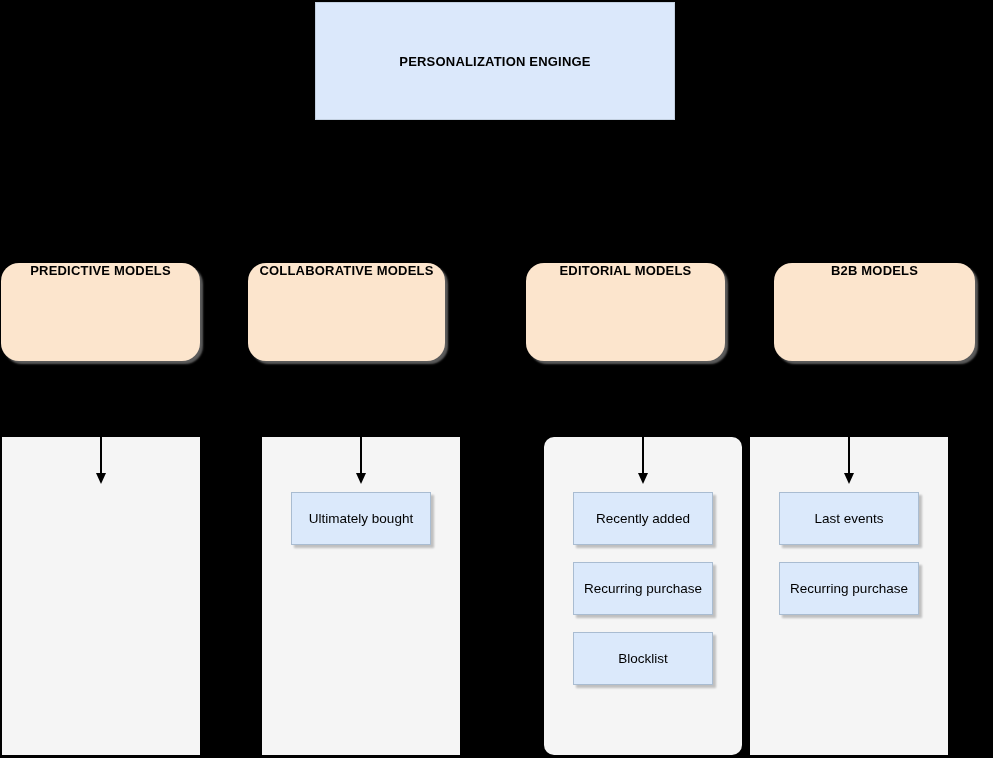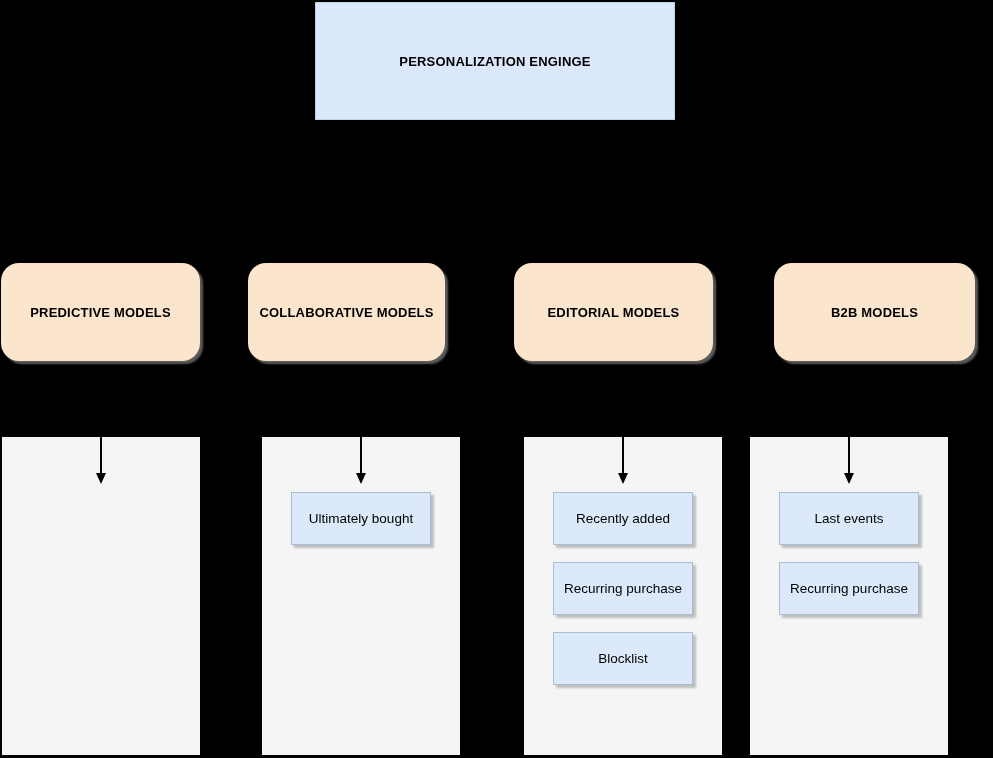--- a/index.html
+++ b/index.html
@@ -34,43 +34,43 @@
     letter-spacing: 0.2px; text-align: center;
   }
 
   
   .model-node {
     position: absolute;
     top: 263px; height: 98px;
     background: var(--model-fill, #fce5cd);
     border-radius: 18px;
     box-sizing: border-box;
-    display: flex; align-items: center; justify-content: center;
+    display: flex; align-items: flex-start; justify-content: center;
     box-shadow: 3px 3px 2px rgba(140,140,140,0.65);
   }
   .model-node span {
     font-size: 13px; font-weight: bold; color: #000;
     text-align: center; letter-spacing: 0.2px;
     padding: 0 6px;
   }
 
   
   .panel {
     position: absolute;
     top: 437px; height: 318px; width: 198px;
     background: var(--panel-fill, #f5f5f5);
   }
 
   
   .c0 .model-node { left: 1px;   width: 199px; }
   .c0 .panel      { left: 2px;   }
   .c1 .model-node { left: 248px; width: 197px; }
   .c1 .panel      { left: 262px; }
-  .c2 .model-node { left: 514px; width: 199px; }
-  .c2 .panel      { left: 524px; }
+  .c2 .model-node { left: 526px; width: 199px; }
+  .c2 .panel      { left: 544px; border-radius: 10px; }
   .c3 .model-node { left: 774px; width: 201px; }
   .c3 .panel      { left: 750px; }
 
   
   .arrow {
     position: absolute;
     left: 50%; top: 0;
     transform: translateX(-50%);
     display: flex; flex-direction: column; align-items: center;
   }

